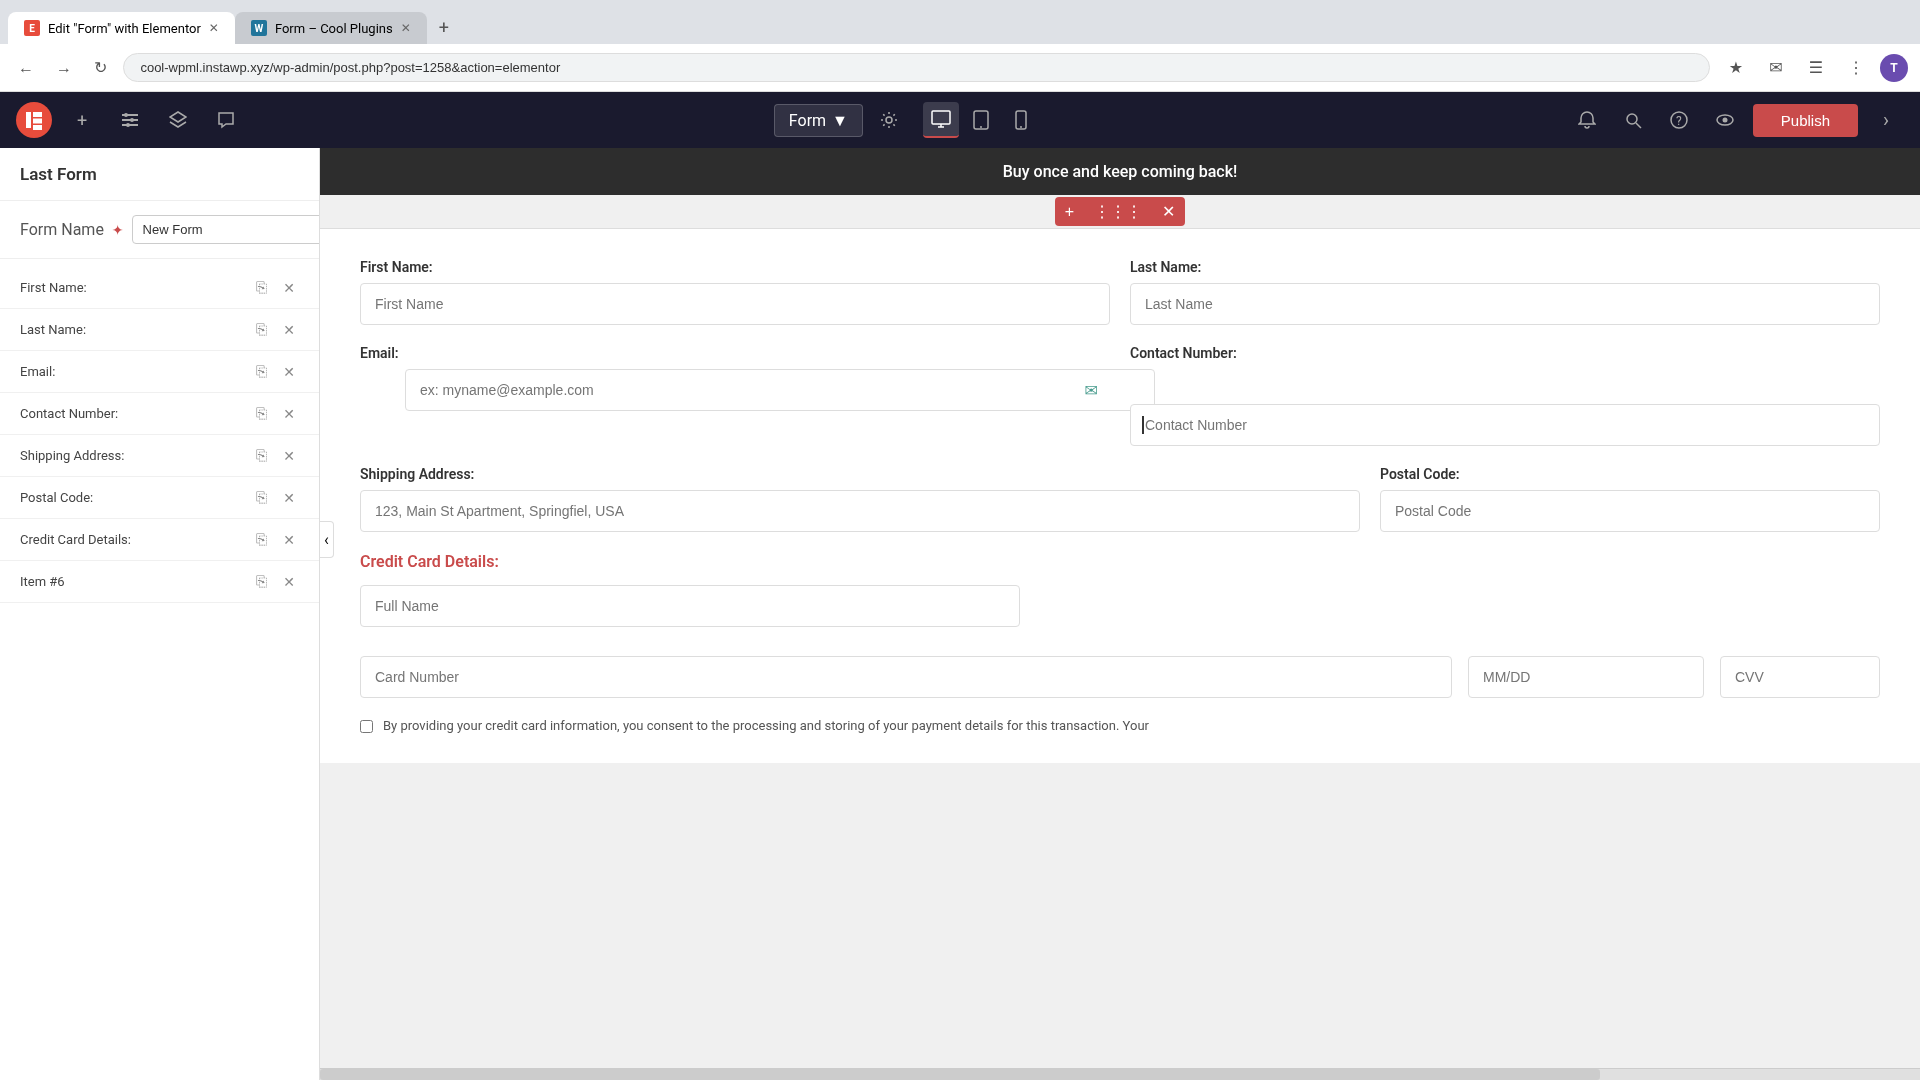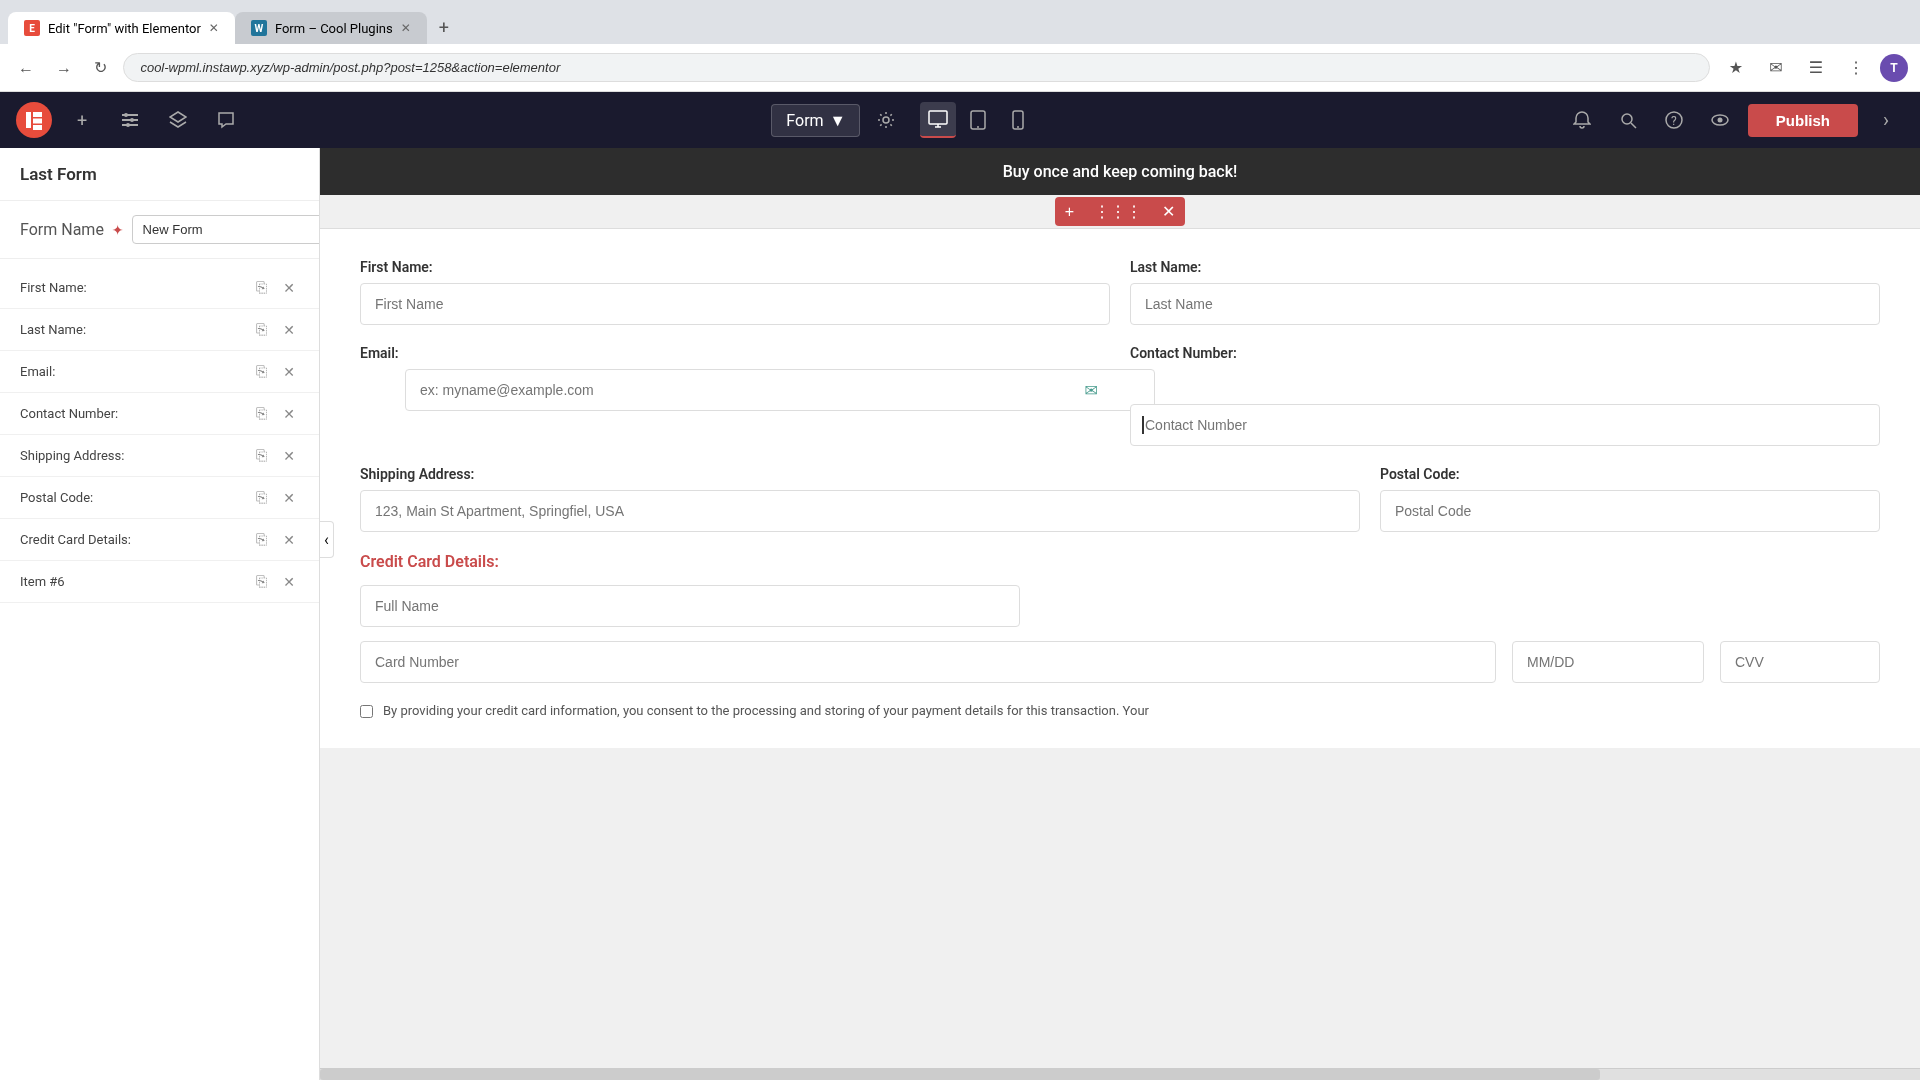--- a/index.html
+++ b/index.html
@@ -10,38 +10,38 @@
     .tab-bar { display: flex; align-items: flex-end; padding: 8px 0 0 8px; background: #dee1e6; height: 44px; }
     .tab { display: flex; align-items: center; gap: 8px; padding: 8px 16px; border-radius: 8px 8px 0 0; font-size: 13px; cursor: pointer; max-width: 240px; }
     .tab.active { background: #fff; }
     .tab.inactive { background: #c8cbd0; }
     .tab-favicon { width: 16px; height: 16px; }
     .tab-title { white-space: nowrap; overflow: hidden; text-overflow: ellipsis; flex: 1; }
     .tab-close { color: #666; font-size: 12px; cursor: pointer; }
     .tab-new { padding: 6px 12px; font-size: 18px; color: #555; cursor: pointer; }
     .nav-bar { background: #fff; display: flex; align-items: center; padding: 6px 12px; gap: 10px; border-bottom: 1px solid #ddd; height: 48px; }
     .nav-btn { background: none; border: none; cursor: pointer; color: #555; font-size: 16px; padding: 4px 6px; border-radius: 4px; }
-    .url-bar { flex: 1; background: #f1f3f4; border: 1px solid #ddd; border-radius: 20px; padding: 6px 16px; font-size: 13px; color: #333; font-style: italic; }
+    .url-bar { flex: 1; background: #f1f3f4; border: 1px solid #ddd; border-radius: 20px; padding: 6px 16px; font-size: 13px; color: #333; }
     .nav-icons { display: flex; gap: 8px; align-items: center; }
     .nav-icon { width: 32px; height: 32px; display: flex; align-items: center; justify-content: center; border-radius: 50%; cursor: pointer; color: #555; font-size: 16px; }
     .profile-icon { width: 28px; height: 28px; background: #6a4caf; border-radius: 50%; display: flex; align-items: center; justify-content: center; color: white; font-size: 12px; font-weight: bold; }
 
     
     .elementor-topbar { background: #1a1a2e; display: flex; align-items: center; height: 56px; padding: 0 16px; gap: 12px; }
     .el-logo { width: 36px; height: 36px; background: #e74c3c; border-radius: 50%; display: flex; align-items: center; justify-content: center; color: white; font-weight: bold; font-size: 16px; cursor: pointer; }
     .el-icon-btn { width: 36px; height: 36px; display: flex; align-items: center; justify-content: center; border-radius: 4px; cursor: pointer; color: #aaa; font-size: 18px; }
     .el-center { flex: 1; display: flex; align-items: center; justify-content: center; gap: 8px; }
     .el-form-selector { background: rgba(255,255,255,0.1); border: 1px solid rgba(255,255,255,0.2); border-radius: 4px; color: #fff; padding: 6px 14px; font-size: 16px; display: flex; align-items: center; gap: 6px; cursor: pointer; }
     .el-settings-btn { width: 36px; height: 36px; display: flex; align-items: center; justify-content: center; border-radius: 4px; cursor: pointer; color: #aaa; font-size: 16px; }
     .el-view-btns { display: flex; gap: 4px; margin-left: 8px; }
     .el-view-btn { width: 36px; height: 36px; display: flex; align-items: center; justify-content: center; border-radius: 4px; cursor: pointer; color: #aaa; font-size: 18px; }
     .el-view-btn.active { background: rgba(255,255,255,0.15); color: #fff; border-bottom: 2px solid #c94b4b; }
     .el-right { display: flex; align-items: center; gap: 10px; }
     .el-right-icon { width: 36px; height: 36px; display: flex; align-items: center; justify-content: center; border-radius: 4px; cursor: pointer; color: #aaa; font-size: 18px; }
-    .publish-btn { background: #c94b4b; color: #fff; border: none; padding: 8px 28px; border-radius: 4px; font-size: 15px; font-weight: 700; cursor: pointer; }
+    .publish-btn { background: #c94b4b; color: #fff; border: none; padding: 8px 28px; border-radius: 4px; font-size: 15px; font-weight: 400; cursor: pointer; }
 
     
     .main-layout { display: flex; height: calc(1080px - 44px - 48px - 56px); }
 
     
     .left-panel { width: 320px; background: #fff; border-right: 1px solid #ddd; display: flex; flex-direction: column; overflow: hidden; }
     .left-panel-header { padding: 16px 20px; border-bottom: 1px solid #eee; }
     .edit-form-title { font-size: 17px; font-weight: 600; color: #333; }
     .form-name-row { display: flex; align-items: center; padding: 14px 20px; border-bottom: 1px solid #eee; gap: 8px; }
     .form-name-label { font-size: 16px; color: #555; white-space: nowrap; }
@@ -59,21 +59,21 @@
     .form-container { background: #fff; margin: 0; padding: 30px 40px; position: relative; }
     
     .form-row { display: flex; gap: 20px; margin-bottom: 20px; }
     .form-group { flex: 1; }
     .form-label { display: block; font-size: 14px; font-weight: 600; color: #333; margin-bottom: 8px; }
     .form-input { width: 100%; border: 1px solid #ddd; border-radius: 4px; padding: 12px 14px; font-size: 14px; color: #666; background: #fff; }
     .email-wrapper { position: relative; }
     .email-icon { position: absolute; right: 12px; top: 50%; transform: translateY(-50%); color: #4a9d8f; font-size: 16px; }
     
     .section-label { font-size: 16px; font-weight: 600; color: #c94b4b; margin-bottom: 14px; }
-    .card-row { display: flex; gap: 16px; margin-top: 14px; align-items: flex-end; }
+    .card-row { display: flex; gap: 16px; margin-top: 29px; align-items: flex-end; }
     .card-input { flex: 1; }
     
     .consent-row { display: flex; align-items: flex-start; gap: 10px; margin-top: 20px; font-size: 13px; color: #555; }
     .consent-row input[type="checkbox"] { margin-top: 2px; }
   </style>
 </head>
 <body>
 
 <div class="browser-chrome">
   <div class="tab-bar">
@@ -329,21 +329,21 @@
         </div>
       </div>
 
       <div>
         <div class="section-label">Credit Card Details:</div>
 
         <input class="form-input" type="text" placeholder="Full Name" style="width: 660px; display: block; margin-bottom: 14px;">
 
         <div class="card-row">
           <input class="form-input card-input" type="text" placeholder="Card Number" style="flex: 2 1 0%;">
-          <input class="form-input" type="text" placeholder="MM/DD" style="width: 192px;">
+          <input class="form-input" type="text" placeholder="MM/DD" style="width: 236px;">
           <input class="form-input" type="text" placeholder="CVV" style="width: 160px;">
         </div>
 
         <div class="consent-row">
           <input type="checkbox" style="">
           <span>By providing your credit card information, you consent to the processing and storing of your payment details for this transaction. Your</span>
         </div>
       </div>
 
     </div>

